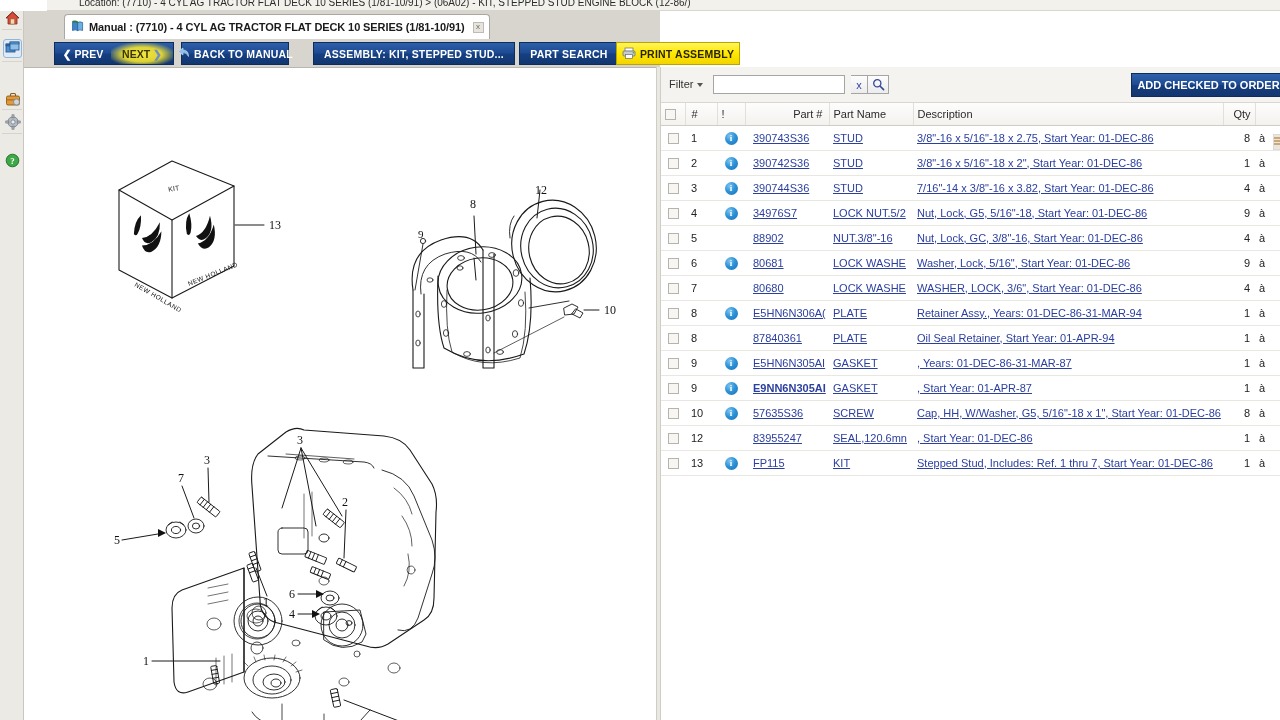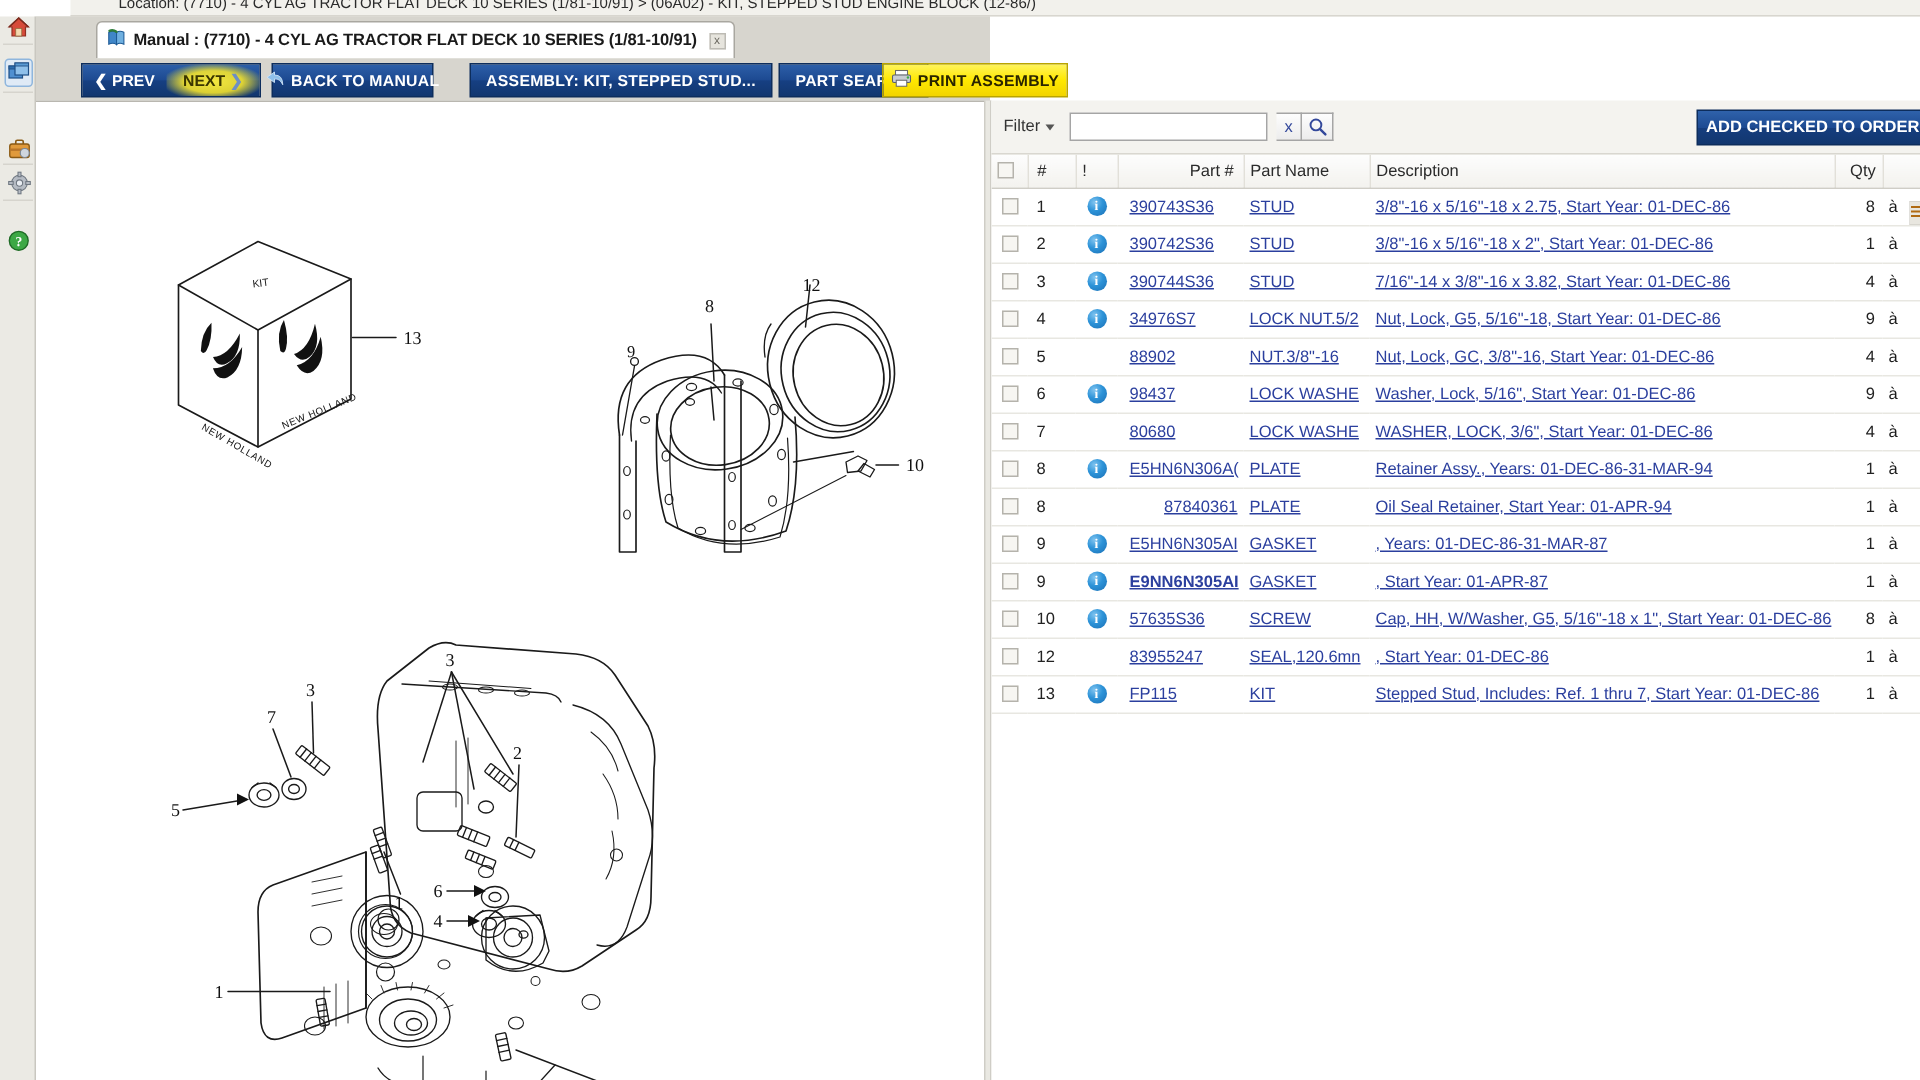--- a/index.html
+++ b/index.html
@@ -310,21 +310,21 @@
       </div>
 
       <div class="btn" style="left:289px;width:202px;">
         <span>ASSEMBLY: KIT, STEPPED STUD...</span>
       </div>
 
       <div class="btn" style="left:495px;width:100px;">
         <span>PART SEARCH</span>
       </div>
 
-      <div class="btn yellowbtn" style="left:564px;width:124px;">
+      <div class="btn yellowbtn" style="left:592px;width:124px;">
         <span>
           <svg width="14" height="12" viewBox="0 0 14 12">
             <rect x="3" y="1" width="8" height="3.2" fill="#ffffff" stroke="#6b6b6b" stroke-width="0.7"></rect>
             <rect x="1" y="4" width="12" height="5" rx="1" fill="#c8ccd2" stroke="#5c6169" stroke-width="0.7"></rect>
             <rect x="3.5" y="7.5" width="7" height="4" fill="#ffffff" stroke="#6b6b6b" stroke-width="0.7"></rect>
             <circle cx="11.3" cy="5.7" r="0.8" fill="#3da845"></circle>
           </svg>
         </span>
         <span>PRINT ASSEMBLY</span>
       </div>
@@ -725,21 +725,21 @@
               <td style="text-align: left; padding-left: 8px;"><span class="lnk">88902</span></td>
               <td><span class="lnk">NUT.3/8"-16</span></td>
               <td><span class="lnk">Nut, Lock, GC, 3/8"-16, Start Year: 01-DEC-86</span></td>
               <td class="qty">4</td>
               <td class="extra-col">à</td>
             </tr>
             <tr>
               <td class="ctr"><span class="cbox"></span></td>
               <td class="num">6</td>
               <td class="ctr"><span class="infoicon">i</span></td>
-              <td style="text-align: left; padding-left: 8px;"><span class="lnk">98437</span></td>
+              <td style="text-align: left; padding-left: 8px;"><span class="lnk">80681</span></td>
               <td><span class="lnk">LOCK WASHE</span></td>
               <td><span class="lnk">Washer, Lock, 5/16", Start Year: 01-DEC-86</span></td>
               <td class="qty">9</td>
               <td class="extra-col">à</td>
             </tr>
             <tr>
               <td class="ctr"><span class="cbox"></span></td>
               <td class="num">7</td>
               <td class="ctr"></td>
               <td style="text-align: left; padding-left: 8px;"><span class="lnk">80680</span></td>
@@ -755,21 +755,21 @@
               <td style="text-align: left; padding-left: 8px; margin-left: 41px;"><span class="lnk">E5HN6N306A(</span></td>
               <td><span class="lnk">PLATE</span></td>
               <td><span class="lnk">Retainer Assy., Years: 01-DEC-86-31-MAR-94</span></td>
               <td class="qty">1</td>
               <td class="extra-col">à</td>
             </tr>
             <tr>
               <td class="ctr"><span class="cbox"></span></td>
               <td class="num">8</td>
               <td class="ctr"></td>
-              <td style="text-align: right; padding-left: 8px;"><span class="lnk">87840361</span></td>
+              <td style="text-align: left; padding-left: 8px;"><span class="lnk">87840361</span></td>
               <td><span class="lnk">PLATE</span></td>
               <td><span class="lnk">Oil Seal Retainer, Start Year: 01-APR-94</span></td>
               <td class="qty">1</td>
               <td class="extra-col">à</td>
             </tr>
             <tr>
               <td class="ctr"><span class="cbox"></span></td>
               <td class="num">9</td>
               <td class="ctr"><span class="infoicon">i</span></td>
               <td style="text-align: left; padding-left: 8px;"><span class="lnk">E5HN6N305AI</span></td>

